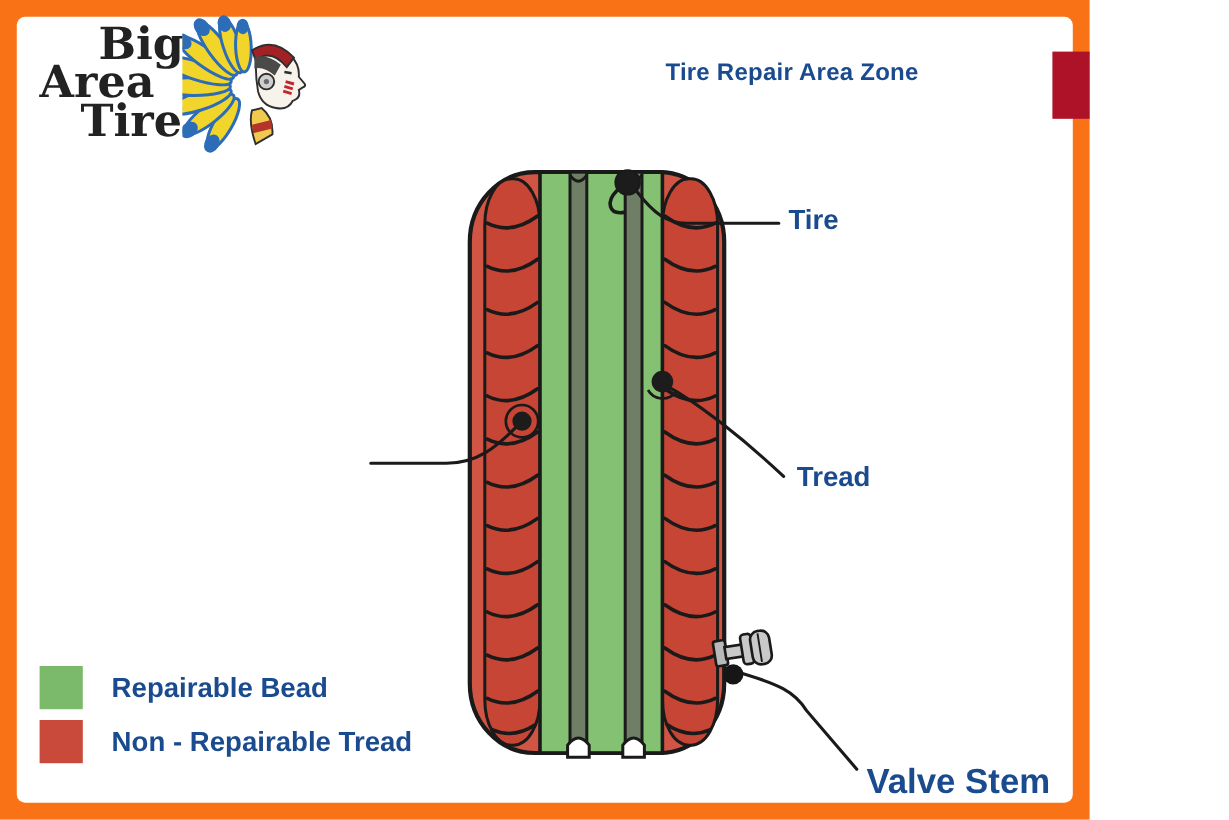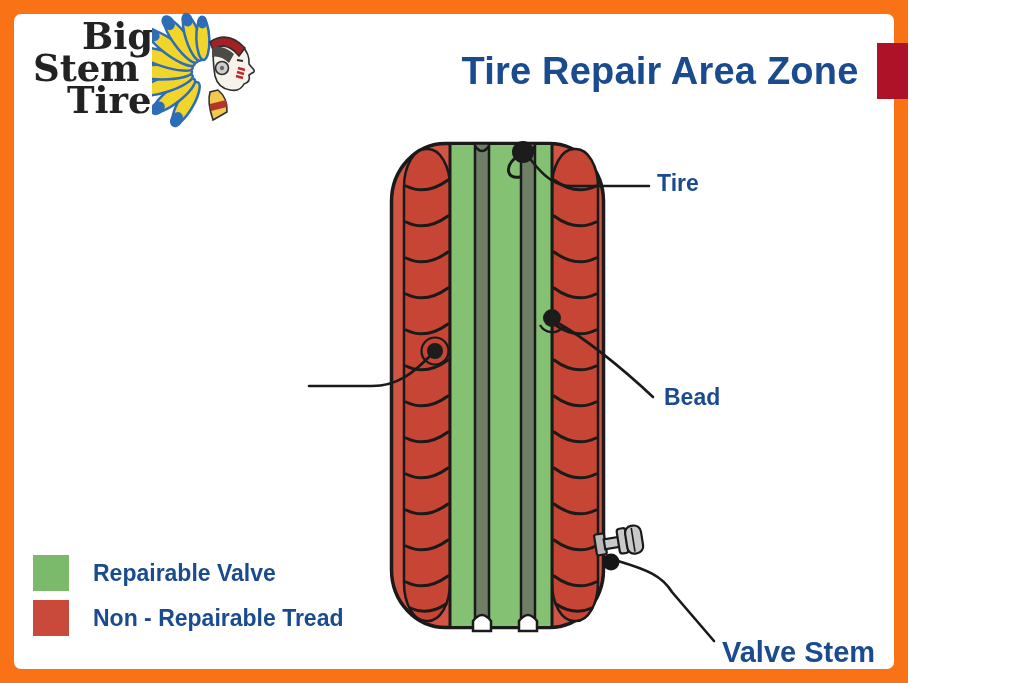--- a/index.html
+++ b/index.html
@@ -18,21 +18,21 @@
     position:absolute; font-family:"DejaVu Serif", serif; font-weight:bold;
     color:#222222; font-size:37px; line-height:1; letter-spacing:0px; white-space:nowrap;
   }
   .logo-line.l1{left:54px; top:8px;}
   .logo-line.l2{left:5px;  top:40px;}
   .logo-line.l3{left:39px; top:72px;}
   .logo-head{position:absolute; left:124px; top:-2px;}
   
   .title{
     position:absolute; left:400px; top:50px; width:520px;
-    text-align:center; font-size:38px; font-weight:bold; color:#1b4b8f;
+    text-align:center; font-size:20px; font-weight:bold; color:#1b4b8f;
     letter-spacing:0.2px; white-space:nowrap;
   }
   .accent-block{
     position:absolute; left:877px; top:43px; width:135px; height:56px;
   }
   
   .dlabel{
     position:absolute; font-size:23px; font-weight:bold; color:#1b4b8f; white-space:nowrap;
   }
   .dlabel.tread{left:657px; top:170px;}
@@ -48,21 +48,21 @@
   .tire-svg{position:absolute; left:0; top:0; pointer-events:none;}
 </style>
 </head>
 <body>
 
 <div class="page">
   <div class="canvas"></div>
 
   <div class="logo">
     <div class="logo-line l1">Big</div>
-    <div class="logo-line l2">Stem</div>
+    <div class="logo-line l2">Area</div>
     <div class="logo-line l3">Tire</div>
     <svg class="logo-head" width="116" height="124" viewBox="0 0 116 124">
       <g stroke="#2f2f2f" stroke-width="1.6">
 
         <g>
           <g transform="rotate(-150 52 64)">
               <ellipse cx="52" cy="28" rx="7.5" ry="24" fill="#f2d52b" stroke="#2d6db8" stroke-width="2.5"></ellipse>
               <ellipse cx="52" cy="9" rx="6" ry="8" fill="#2d6db8" stroke="none"></ellipse>
             </g>
           <g transform="rotate(-128 52 64)">
@@ -200,26 +200,26 @@
       <circle cx="435" cy="351" r="8" fill="#1c1c1c"></circle>
       <circle cx="435" cy="351" r="13.5" fill="none" stroke="#1a1a1a" stroke-width="2.2"></circle>
     </g>
     <g>
       <circle cx="552" cy="318" r="9" fill="#1c1c1c"></circle>
       <path d="M540,325 A14 14 0 0 0 563,327" fill="none" stroke="#1a1a1a" stroke-width="2.2"></path>
     </g>
   </svg>
 
   <div class="dlabel tread">Tire</div>
-  <div class="dlabel bead">Bead</div>
+  <div class="dlabel bead">Tread</div>
   <div class="dlabel valve">Valve Stem</div>
 
   <div class="legend">
     <div class="legend-row">
       <div class="legend-swatch" style="background: rgb(124, 186, 107);"></div>
-      <div class="legend-label">Repairable Valve</div>
+      <div class="legend-label">Repairable Bead</div>
     </div>
     <div class="legend-row">
       <div class="legend-swatch" style="background: rgb(201, 74, 58);"></div>
       <div class="legend-label">Non - Repairable Tread</div>
     </div>
   </div>
 </div>
 
 </body></html>

